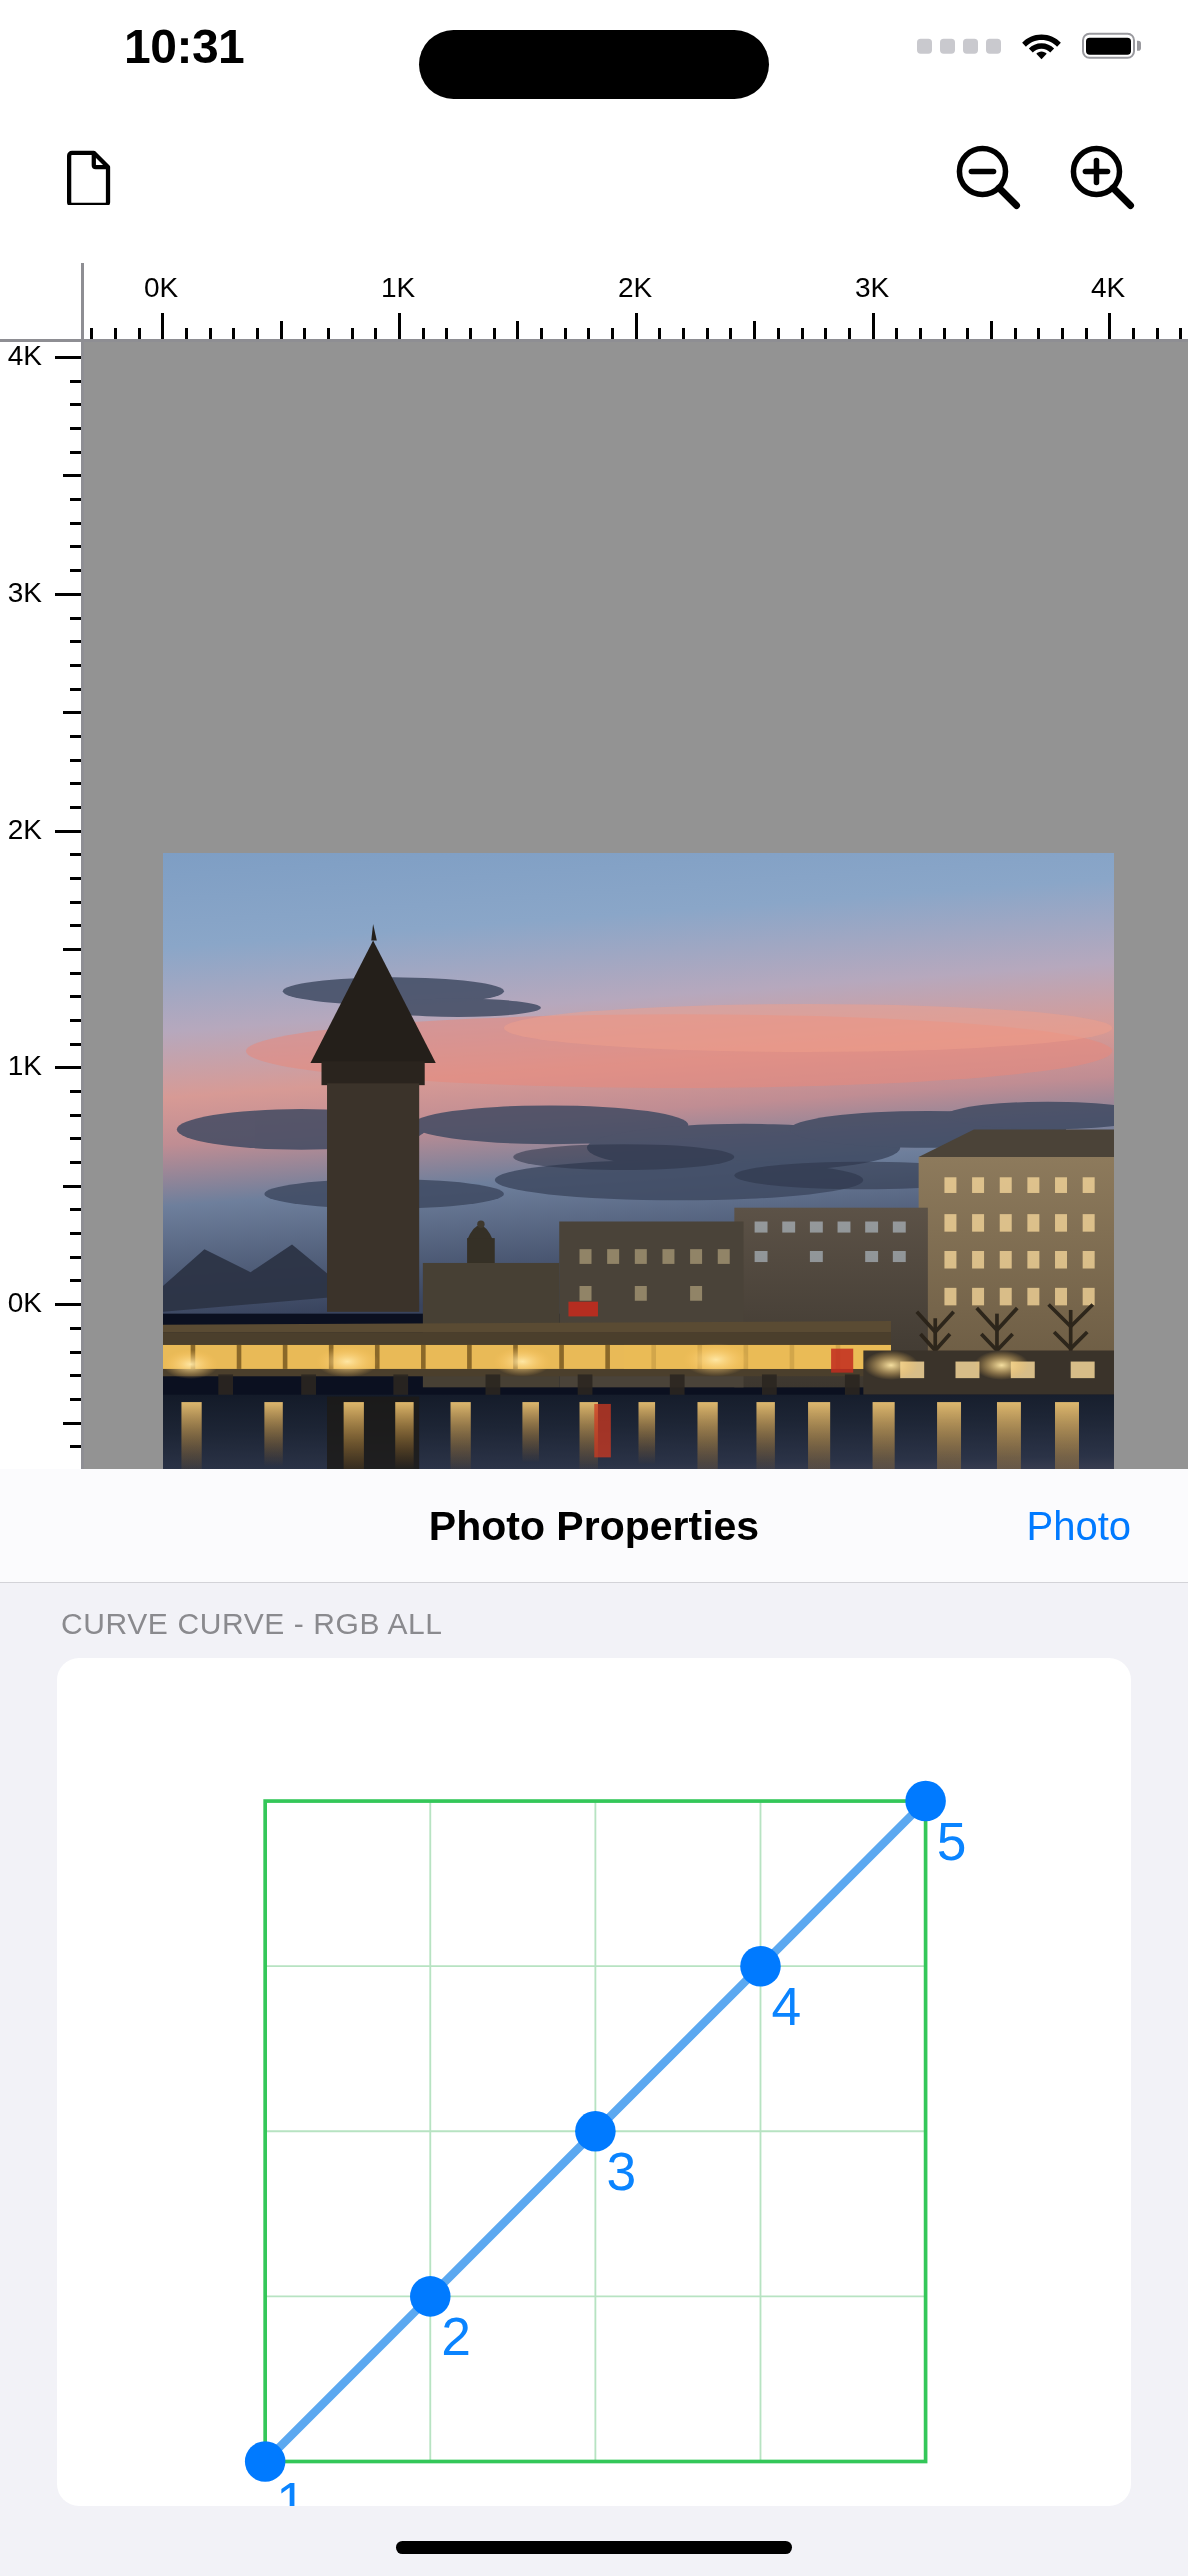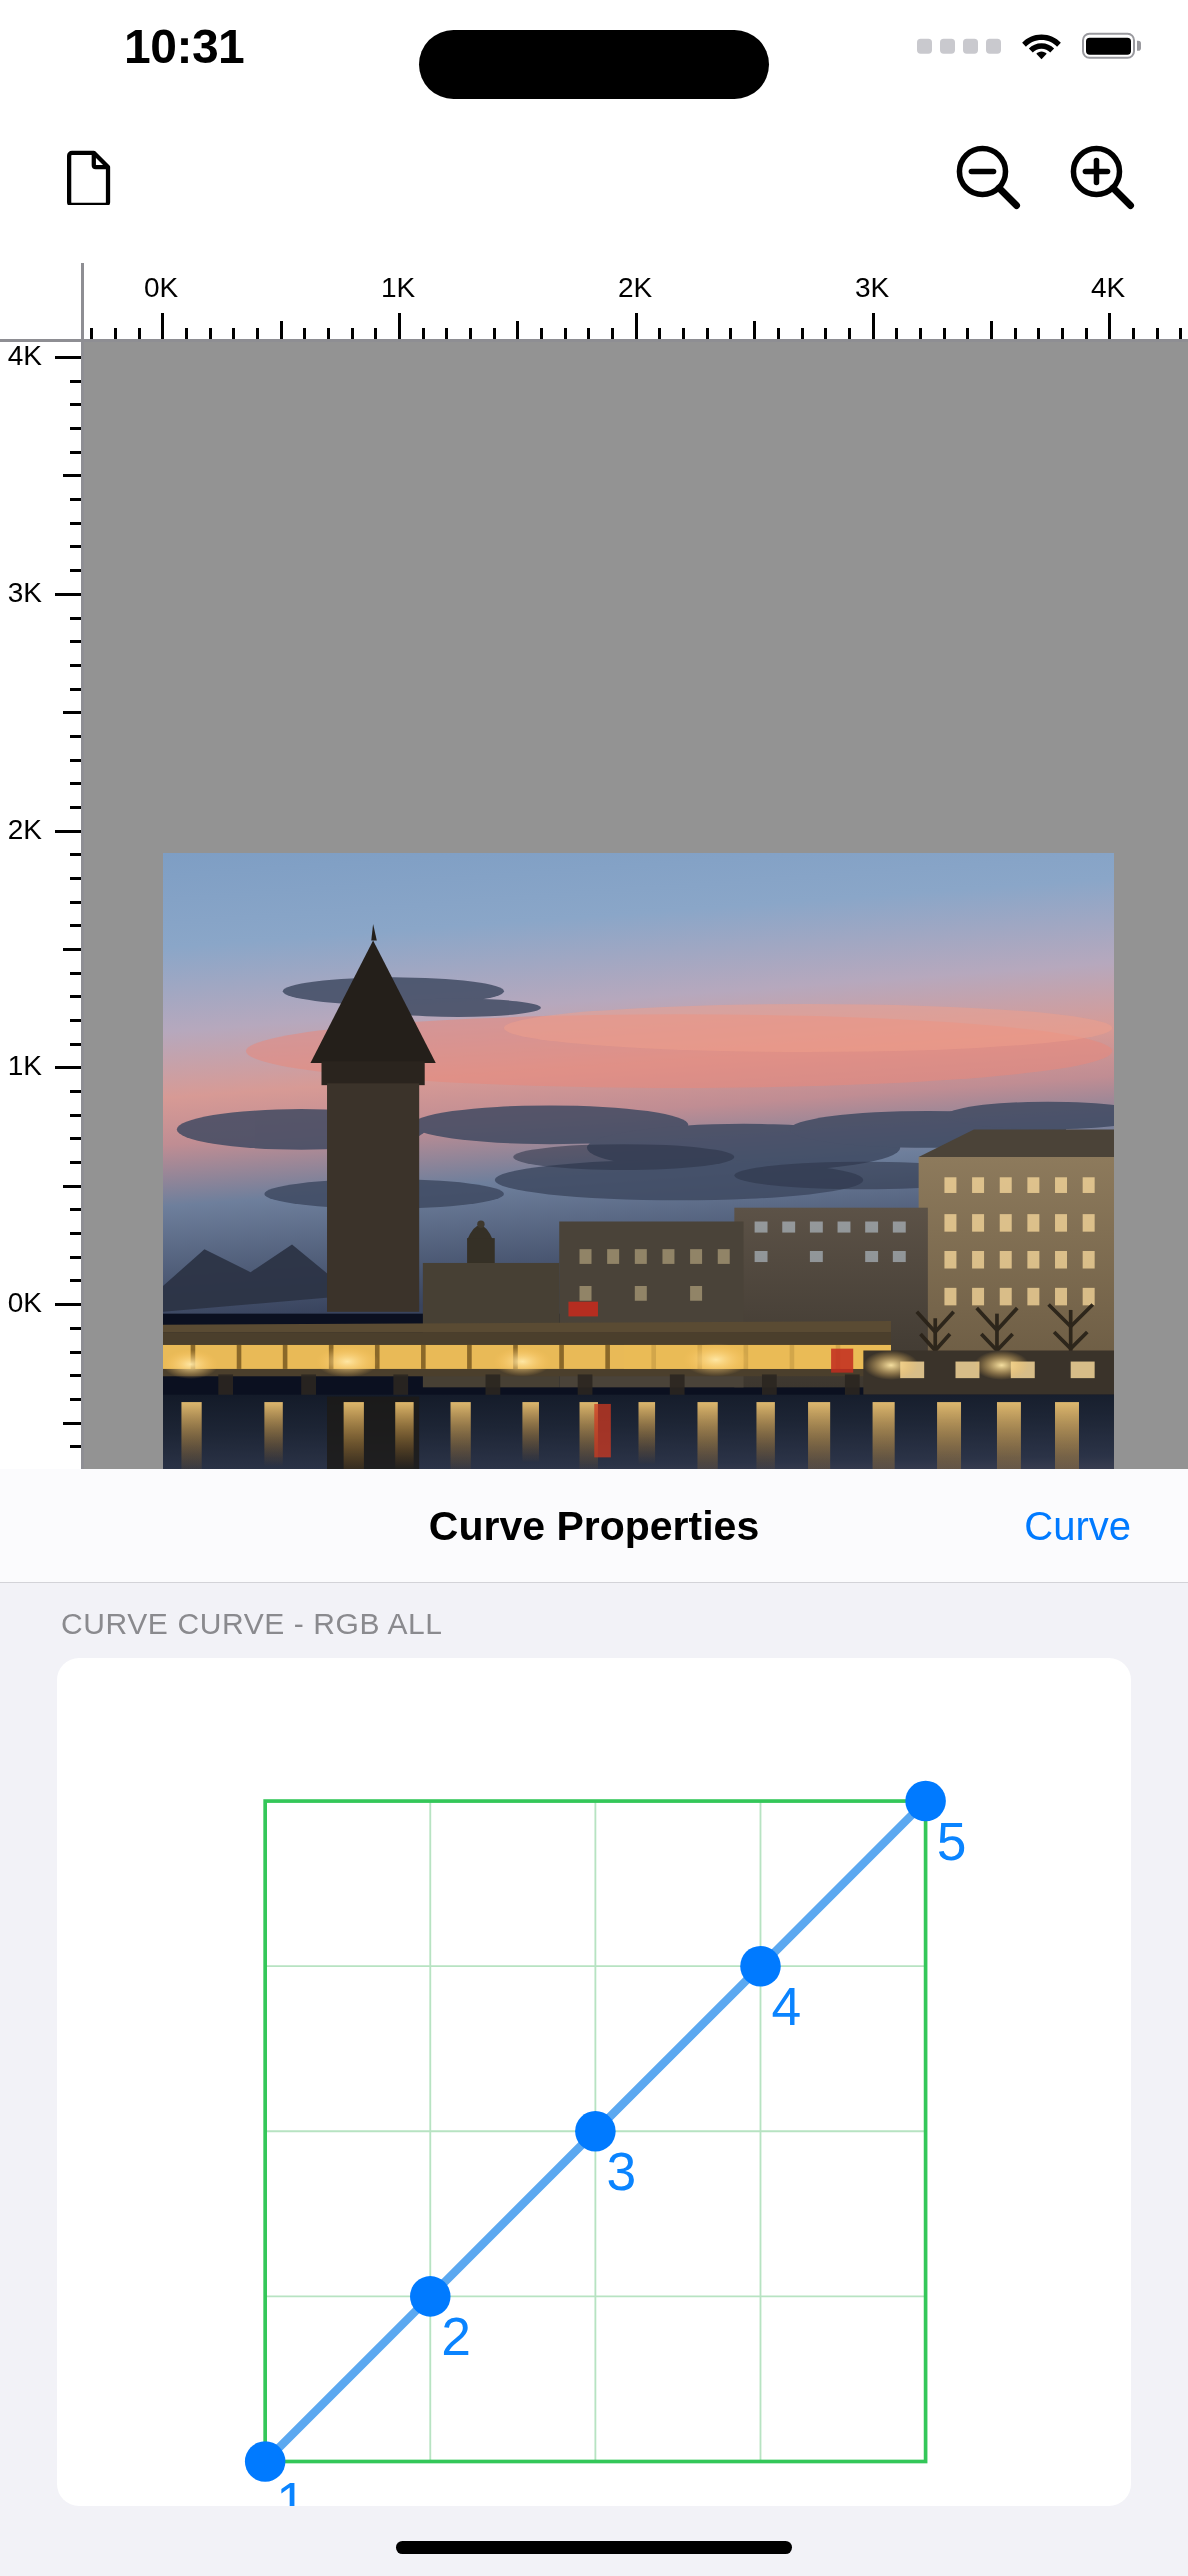--- a/index.html
+++ b/index.html
@@ -539,22 +539,22 @@
       <div class="lbl-v" style="top: 330px;">3K</div>
       <div class="lbl-v" style="top: 567px;">2K</div>
       <div class="lbl-v" style="top: 803px;">1K</div>
       <div class="lbl-v" style="top: 1040px;">0K</div>
     </div>
   <div id="ruler-corner"></div>
 </div>
 
 <div id="sheet">
   <div id="sheet-header">
-    <div id="sheet-title">Curve Properties</div>
-    <button id="done-button">Curve</button>
+    <div id="sheet-title">Photo Properties</div>
+    <button id="done-button">Photo</button>
   </div>
   <div id="section-header">CURVE CURVE - RGB ALL</div>
 </div>
 
 <div id="curve-card">
   <svg id="curve-svg" viewBox="0 0 1166 920">
       <g>
         <line x1="405.25" y1="155" x2="405.25" y2="872" stroke="#b7e3c2" stroke-width="2"></line>
         <line x1="226" y1="334.25" x2="943" y2="334.25" stroke="#b7e3c2" stroke-width="2"></line>
         <line x1="584.5" y1="155" x2="584.5" y2="872" stroke="#b7e3c2" stroke-width="2"></line>

